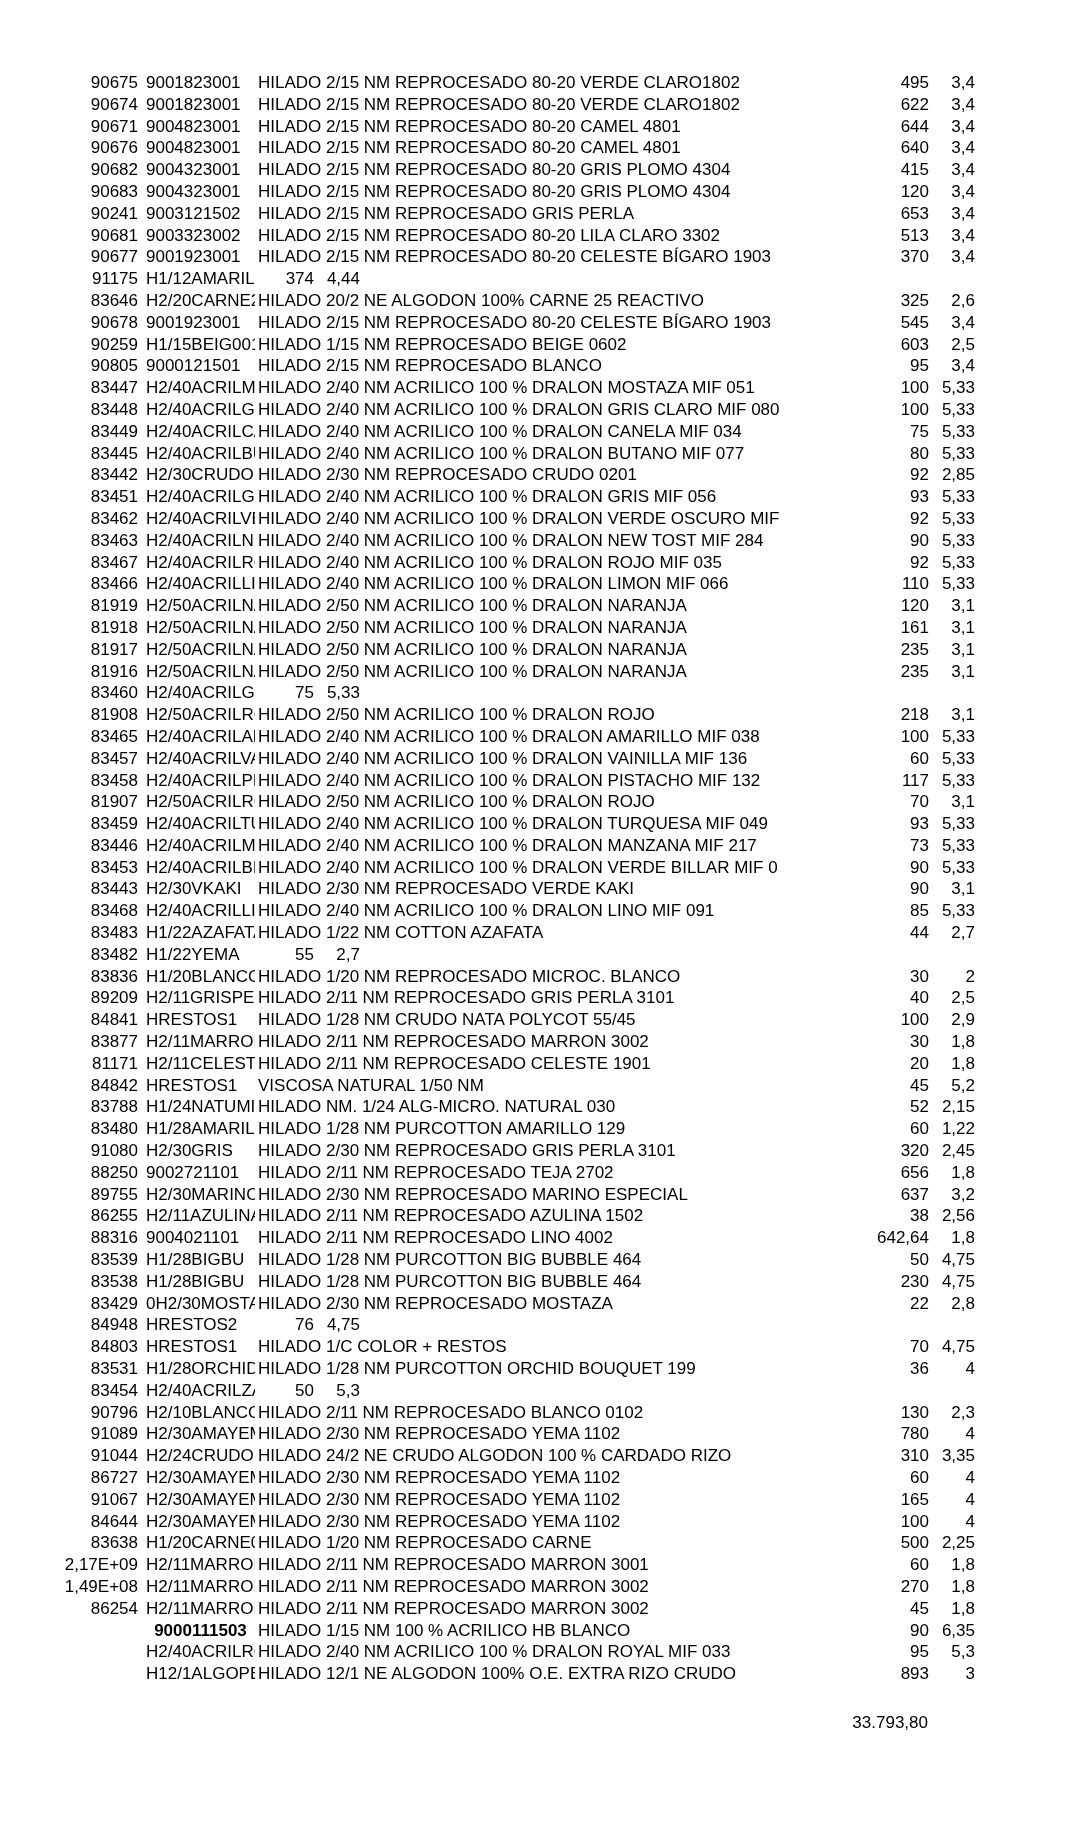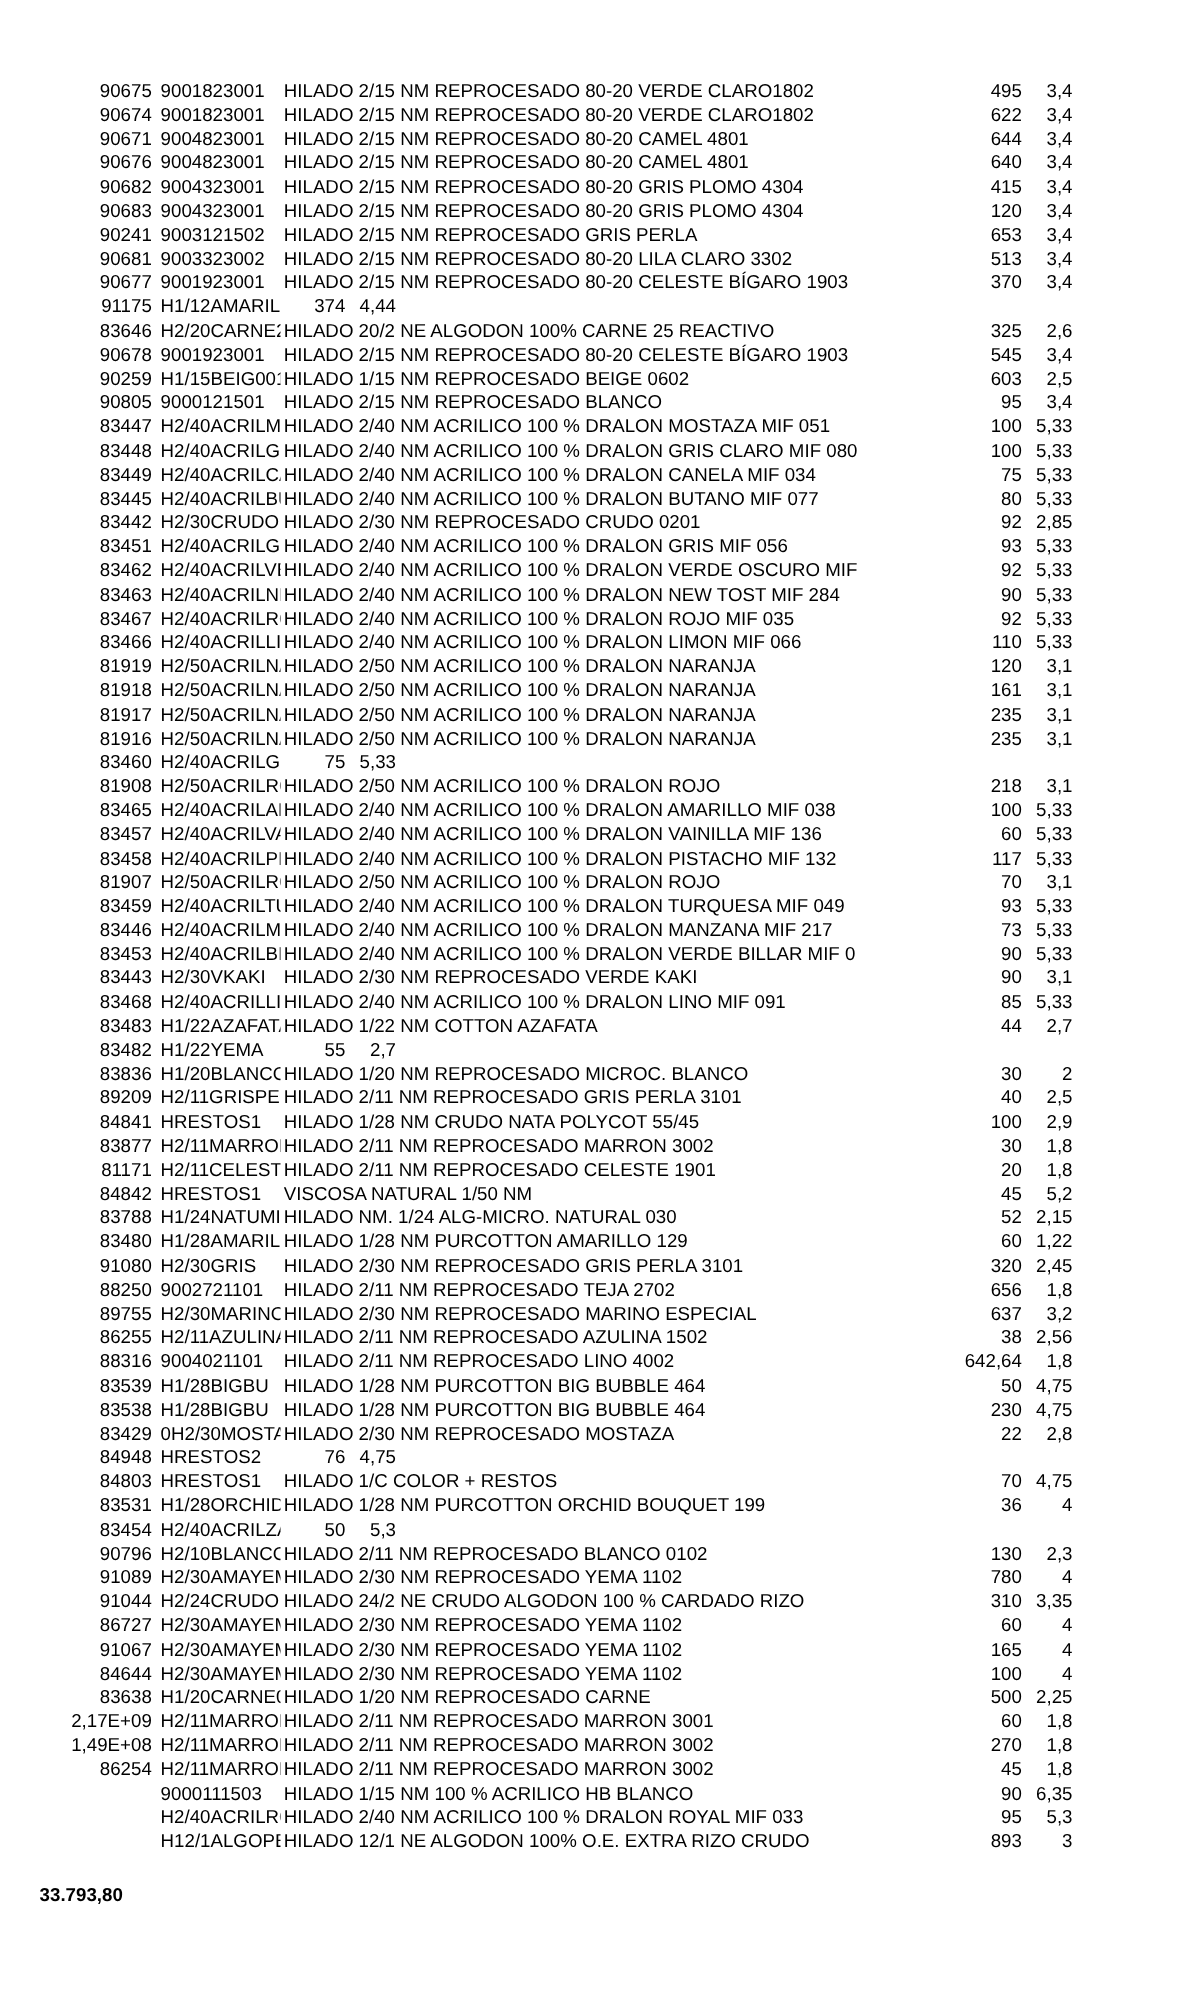--- a/index.html
+++ b/index.html
@@ -57,24 +57,23 @@
   }
   .c-price {
     width: 46px;
     flex: 0 0 46px;
     text-align: right;
     overflow: hidden;
   }
   .total-line {
     margin-top: 27px;
     width: 892px;
-    text-align: left;
+    text-align: right;
     font-size: 17px;
     line-height: 21.8px;
-    font-weight: bold;
   }
 </style>
 </head>
 <body>
 
 <div class="sheet">
 
   <div>
 
       <div class="row">
@@ -635,21 +634,21 @@
       <div class="row">
         <span class="c-id">86254</span>
         <span class="c-code">H2/11MARRON</span>
         <span class="c-desc">HILADO 2/11 NM REPROCESADO MARRON 3002</span>
         <span class="c-qty">45</span>
         <span class="c-price">1,8</span>
       </div>
 
       <div class="row">
         <span class="c-id"></span>
-        <span class="c-code" style="text-align: left;">9000111503</span>
+        <span class="c-code" style="text-align: center; font-weight: bold;">9000111503</span>
         <span class="c-desc">HILADO 1/15 NM 100 % ACRILICO HB BLANCO</span>
         <span class="c-qty">90</span>
         <span class="c-price">6,35</span>
       </div>
 
       <div class="row">
         <span class="c-id"></span>
         <span class="c-code">H2/40ACRILROYA</span>
         <span class="c-desc">HILADO 2/40 NM ACRILICO 100 % DRALON ROYAL MIF 033</span>
         <span class="c-qty">95</span>

